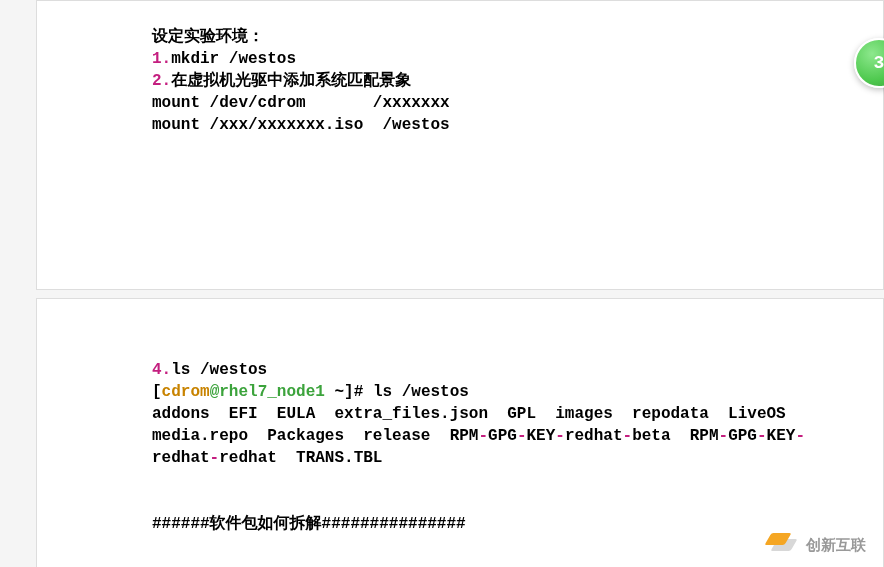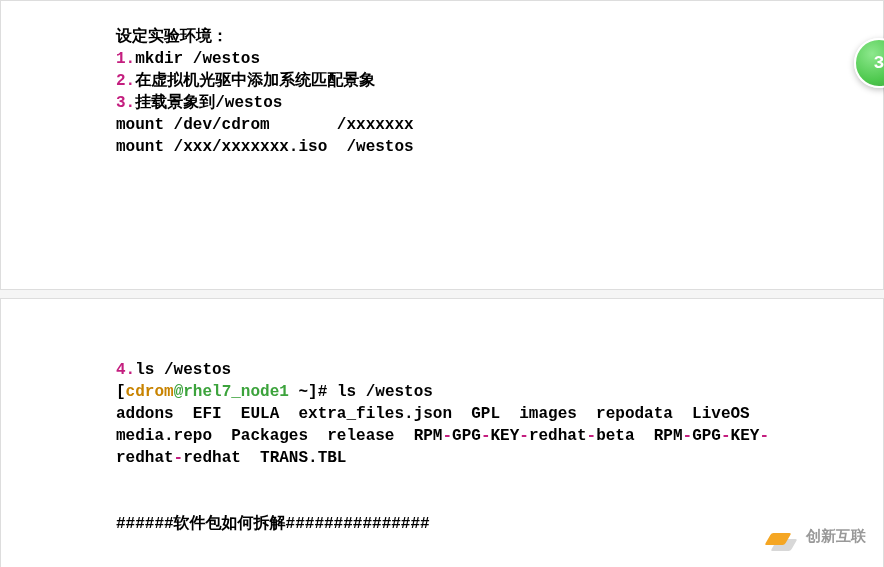--- a/index.html
+++ b/index.html
@@ -15,20 +15,21 @@
       color: #000;
       width: 884px;
       height: 567px;
       position: relative;
       overflow: hidden;
     }
     .page {
       background: #fff;
       padding: 25px 8px 25px 115px;
       border: 1px solid #ddd;
+      margin-left: 36px;
     }
     .page1 {
       height: 290px;
     }
     .page2 {
       margin-top: 8px;
       padding-top: 60px;
       height: 348px;
     }
     .line {
@@ -59,21 +60,21 @@
       justify-content: center;
       color: #fff;
       font-size: 18px;
       font-weight: bold;
     }
     .logo {
       position: absolute;
       right: 18px;
       bottom: 12px;
       display: flex;
-      align-items: flex-start;
+      align-items: flex-end;
       gap: 12px;
       font-family: Liberation Sans, sans-serif;
     }
     .logo-icon {
       position: relative;
       width: 28px;
       height: 28px;
     }
     .logo-icon .shape1 {
       position: absolute;
@@ -101,21 +102,20 @@
       font-weight: bold;
     }
   </style>
 </head>
 <body>
 
 <div class="page page1">
   <div class="line">设定实验环境：</div>
   <div class="line"><span class="magenta">1.</span><span>mkdir /westos</span></div>
   <div class="line"><span class="magenta">2.</span><span>在虚拟机光驱中添加系统匹配景象</span></div>
-  <div class="line"><span class="magenta">3.</span><span>挂载景象到</span><span>/westos</span></div>
   <div class="line">mount /dev/cdrom       /xxxxxxx</div>
   <div class="line">mount /xxx/xxxxxxx.iso  /westos</div>
 </div>
 
 <div class="page page2">
   <div class="line"><span class="magenta">4.</span><span>ls /westos</span></div>
   <div class="line"><span>[</span><span class="orange">cdrom</span><span class="green">@</span><span class="green">rhel7_node1 </span><span>~</span><span>]# </span><span>ls /westos</span></div>
   <div class="line">addons  EFI  EULA  extra_files.json  GPL  images  repodata  LiveOS</div>
   <div class="line"><span>media.repo  Packages  release  RPM</span><span class="magenta">-</span><span>GPG</span><span class="magenta">-</span><span>KEY</span><span class="magenta">-</span><span>redhat</span><span class="magenta">-</span><span>beta  RPM</span><span class="magenta">-</span><span>GPG</span><span class="magenta">-</span><span>KEY</span><span class="magenta">-</span></div>
   <div class="line"><span>redhat</span><span class="magenta">-</span><span>redhat  TRANS.TBL</span></div>

